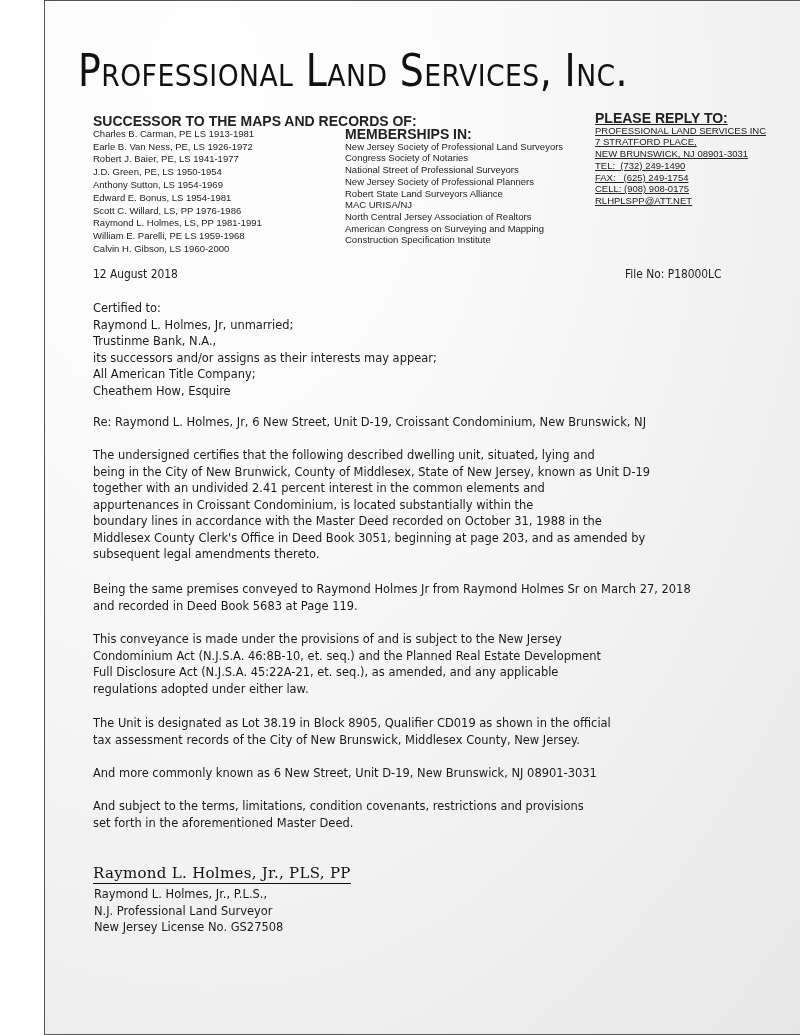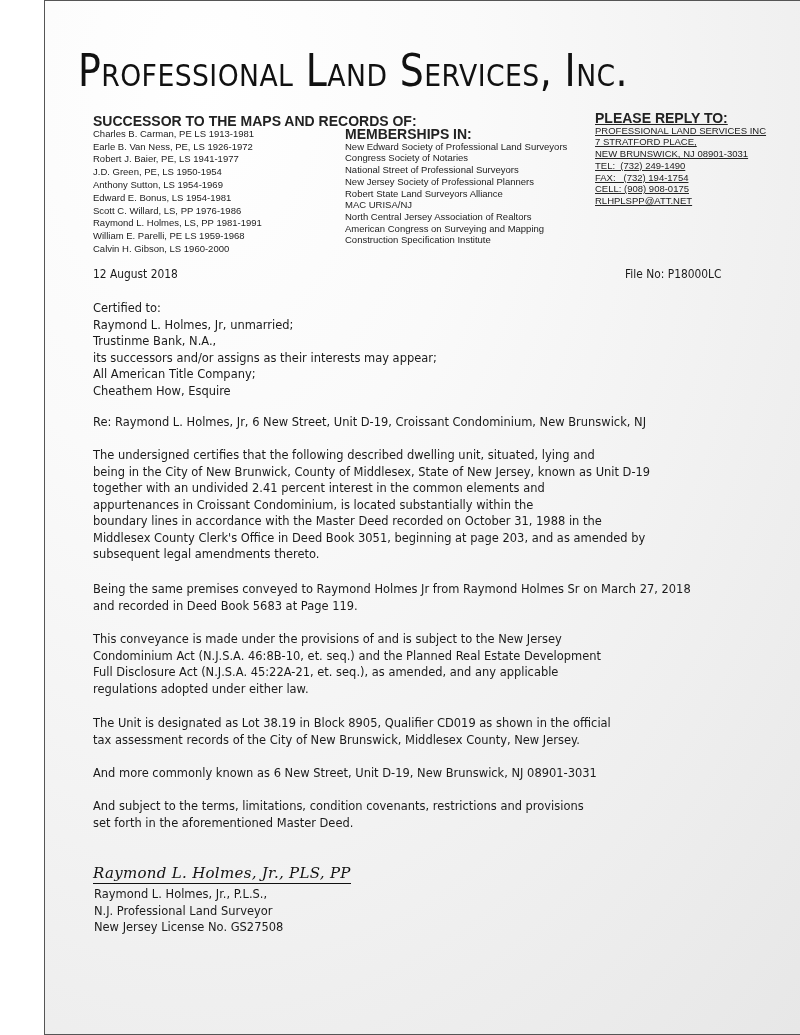--- a/index.html
+++ b/index.html
@@ -60,21 +60,20 @@
     .p2 { top: 580px; }
     .p3 { top: 630px; }
     .p4 { top: 714px; }
     .p5 { top: 764px; }
     .p6 { top: 797px; }
     .line { display: block; white-space: nowrap; }
 
     .signature {
       position: absolute; left: 48px; top: 863px;
       font-family: "DejaVu Serif", serif;
-      font-style: italic;
       font-size: 15px;
       color: #111;
       padding-bottom: 1px;
       border-bottom: 1.5px solid #111;
       white-space: nowrap;
       letter-spacing: 0.3px;
     }
     .sig-block { position: absolute; left: 49px; top: 885px; }
     .sig-line { white-space: nowrap; }
   </style>
@@ -94,38 +93,38 @@
     <div class="hdr-item">Anthony Sutton, LS 1954-1969</div>
     <div class="hdr-item">Edward E. Bonus, LS 1954-1981</div>
     <div class="hdr-item">Scott C. Willard, LS, PP 1976-1986</div>
     <div class="hdr-item">Raymond L. Holmes, LS, PP 1981-1991</div>
     <div class="hdr-item">William E. Parelli, PE LS 1959-1968</div>
     <div class="hdr-item">Calvin H. Gibson, LS 1960-2000</div>
   </div>
 
   <div class="hdr-col col-memberships">
     <div class="hdr-heading">MEMBERSHIPS IN:</div>
-    <div class="hdr-item">New Edward Society of Professional Land Surveyors</div>
+    <div class="hdr-item">New Jersey Society of Professional Land Surveyors</div>
     <div class="hdr-item">Congress Society of Notaries</div>
     <div class="hdr-item">National Street of Professional Surveyors</div>
     <div class="hdr-item">New Jersey Society of Professional Planners</div>
     <div class="hdr-item">Robert State Land Surveyors Alliance</div>
     <div class="hdr-item">MAC URISA/NJ</div>
     <div class="hdr-item">North Central Jersey Association of Realtors</div>
     <div class="hdr-item">American Congress on Surveying and Mapping</div>
     <div class="hdr-item">Construction Specification Institute</div>
   </div>
 
   <div class="hdr-col col-reply">
     <div class="hdr-heading">PLEASE REPLY TO:</div>
     <div class="hdr-item">PROFESSIONAL LAND SERVICES INC</div>
     <div class="hdr-item">7 STRATFORD PLACE,</div>
     <div class="hdr-item">NEW BRUNSWICK, NJ 08901-3031</div>
     <div class="hdr-item" style="white-space:pre">TEL:  (732) 249-1490</div>
-    <div class="hdr-item" style="white-space:pre">FAX:   (732) 194-1754</div>
+    <div class="hdr-item" style="white-space:pre">FAX:   (625) 249-1754</div>
     <div class="hdr-item">CELL: (908) 908-0175</div>
     <div class="hdr-item">RLHPLSPP@ATT.NET</div>
   </div>
 
   <div class="date-line">12 August 2018</div>
   <div class="fileno">File No: P18000LC</div>
 
   <div class="certified body-text">
     <div class="cert-line">Certified to:</div>
     <div class="cert-line">Raymond L. Holmes, Jr, unmarried;</div>

